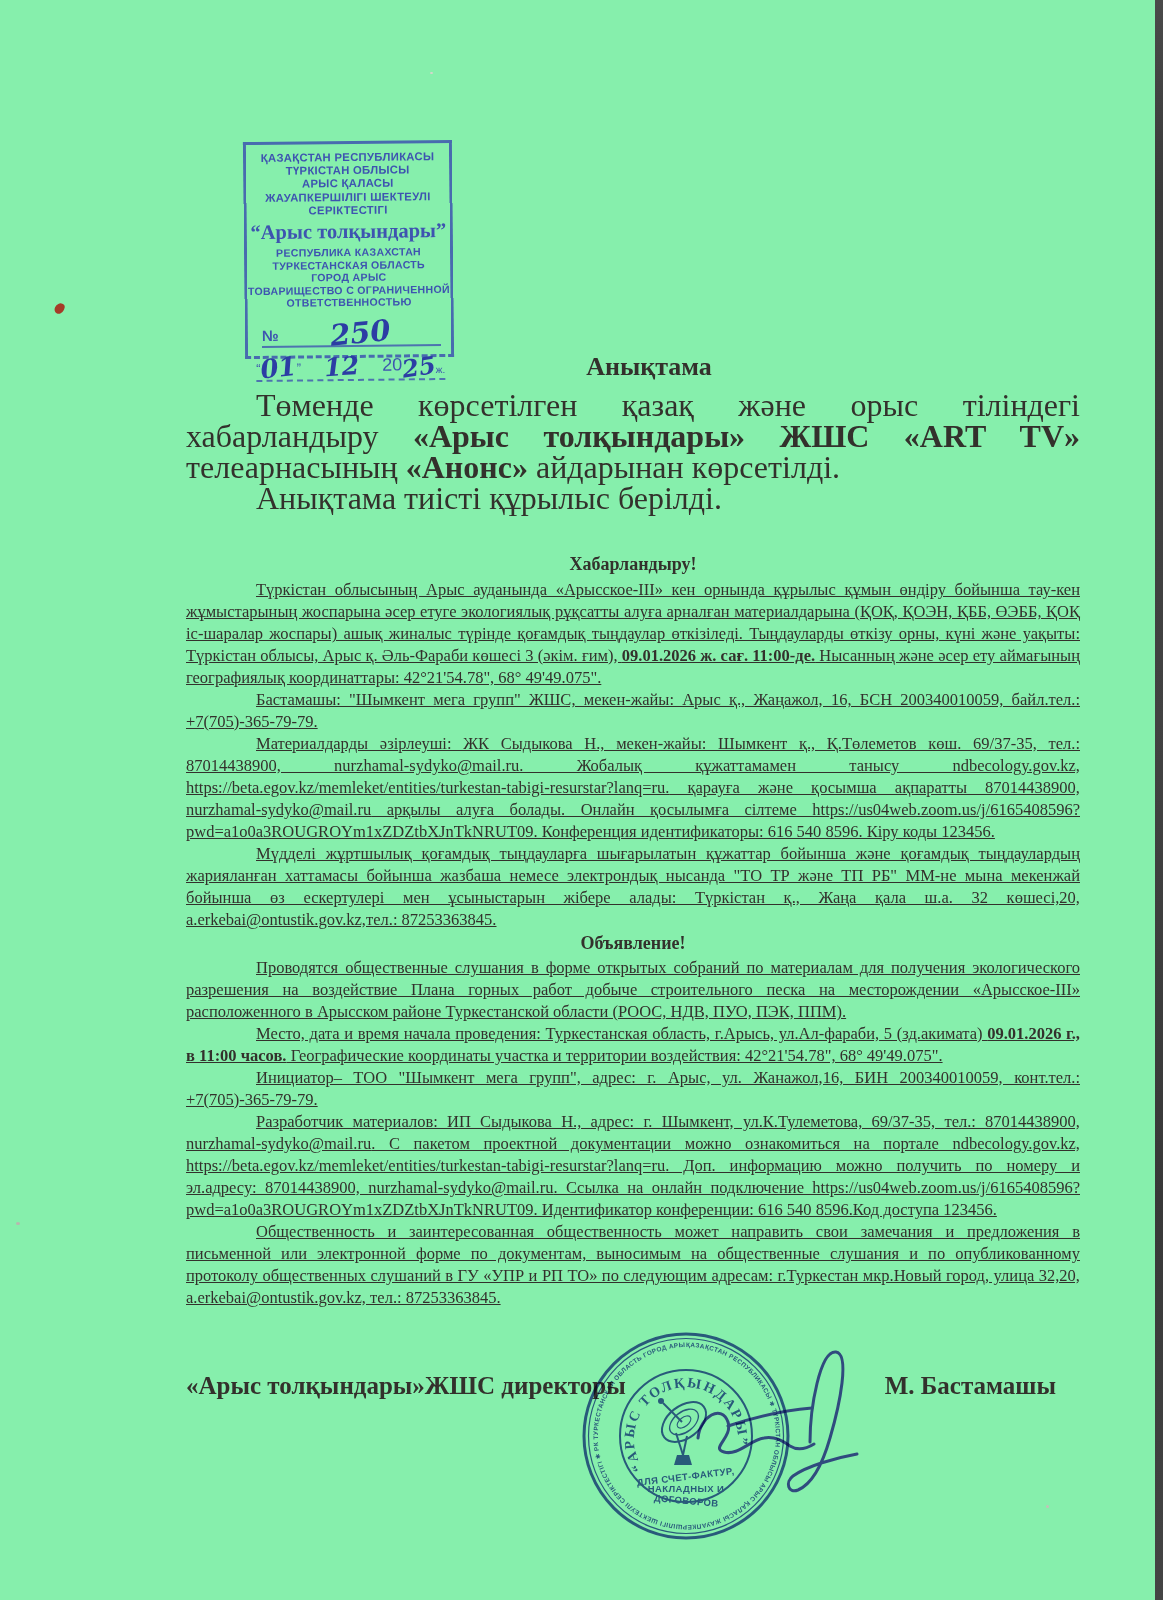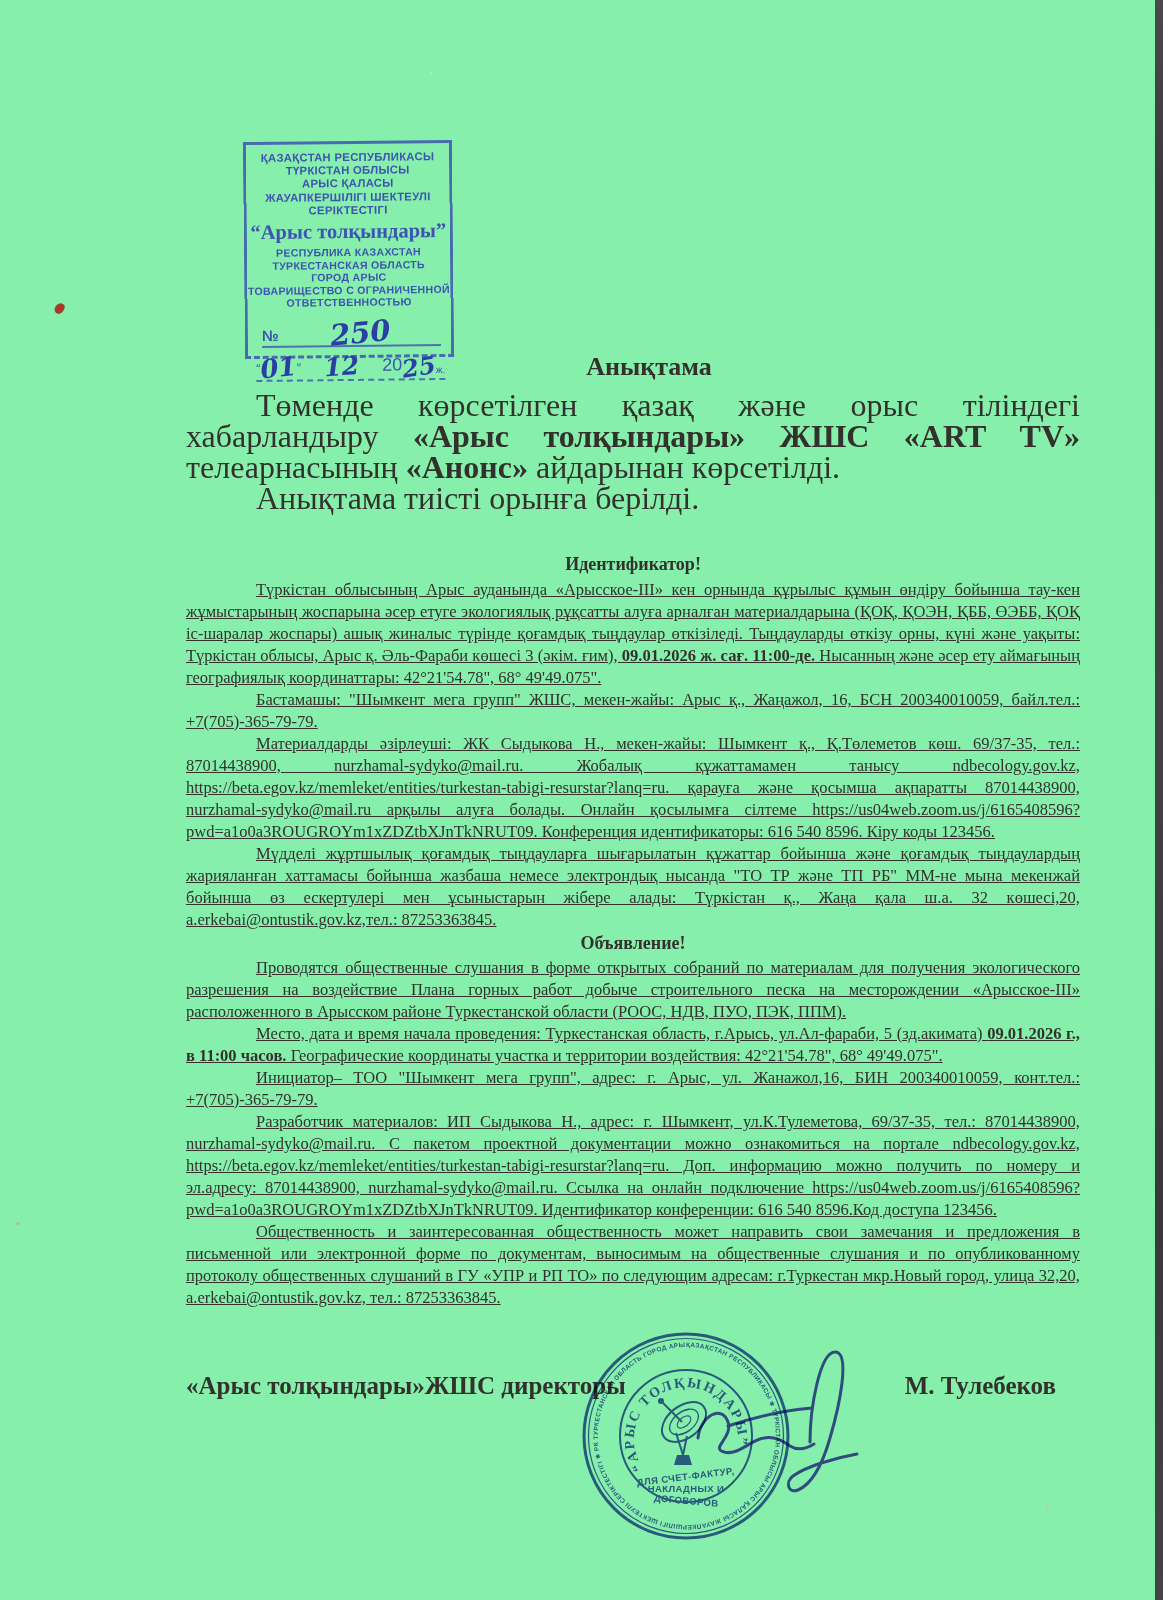--- a/index.html
+++ b/index.html
@@ -100,43 +100,43 @@
       <span class="rs-century">20</span>
         <span class="hw rs-year">25</span>
         <span class="rs-zh">ж.</span>
     </div>
   </div>
 
   <h1 class="title">Анықтама</h1>
 
   <div class="blk intro-blk">
     <p class="big j indent"><span>Төменде көрсетілген қазақ және орыс тіліндегі  хабарландыру </span><span class="b">«Арыс толқындары» ЖШС «ART TV» </span><span>телеарнасының </span><span class="b">«Анонс» </span><span>айдарынан көрсетілді.</span></p>
-    <p class="big indent">Анықтама тиісті орынға берілді.</p>
+    <p class="big indent">Анықтама тиісті құрылыс берілді.</p>
   </div>
 
-  <div class="sec-head kk-head">Идентификатор!</div>
+  <div class="sec-head kk-head">Хабарландыру!</div>
   <div class="blk kk-blk">
     <p class="sm j indent"><span>Түркістан облысының Арыс ауданында «Арысское-III» кен орнында құрылыс құмын өндіру бойынша тау-кен жұмыстарының жоспарына  әсер етуге экологиялық рұқсатты алуға арналған материалдарына (ҚОҚ, ҚОЭН, ҚББ, ӨЭББ, ҚОҚ іс-шаралар жоспары) ашық жиналыс түрінде қоғамдық тыңдаулар өткізіледі.  Тыңдауларды өткізу орны, күні және уақыты: Түркістан облысы, Арыс қ. Әль-Фараби көшесі 3 (әкім. ғим), </span><span class="b">09.01.2026 ж. сағ. 11:00-де.</span><span>  Нысанның және әсер ету аймағының географиялық координаттары: 42°21'54.78", 68° 49'49.075".</span></p>
     <p class="sm j indent"><span>Бастамашы: "Шымкент мега групп" ЖШС, мекен-жайы:  Арыс қ., Жаңажол, 16, БСН 200340010059, байл.тел.: +7(705)-365-79-79.</span></p>
     <p class="sm j indent"><span>Материалдарды әзірлеуші: ЖК Сыдыкова Н., мекен-жайы: Шымкент қ., Қ.Төлеметов көш. 69/37-35, тел.: 87014438900, nurzhamal-sydyko@mail.ru.  Жобалық құжаттамамен танысу ndbecology.gov.kz, </span><span class="u">https://beta.egov.kz/memleket/entities/turkestan-tabigi-resurstar?lanq=ru.</span><span> қарауға және қосымша ақпаратты 87014438900, </span><span class="u">nurzhamal-sydyko@mail.ru</span><span> арқылы алуға болады. Онлайн қосылымға сілтеме https://us04web.zoom.us/j/6165408596?pwd=a1o0a3ROUGROYm1xZDZtbXJnTkNRUT09. Конференция идентификаторы: 616 540 8596. Кіру коды 123456.</span></p>
     <p class="sm j indent"><span>Мүдделі жұртшылық қоғамдық тыңдауларға шығарылатын құжаттар бойынша және қоғамдық тыңдаулардың жарияланған хаттамасы бойынша жазбаша немесе электрондық нысанда "ТО ТР және ТП РБ" ММ-не мына мекенжай бойынша өз ескертулері мен ұсыныстарын жібере алады: Түркістан қ., Жаңа қала ш.а.  32  көшесі,20, a.erkebai@ontustik.gov.kz,тел.: 87253363845.</span></p>
   </div>
 
   <div class="sec-head ru-head">Объявление!</div>
   <div class="blk ru-blk">
     <p class="sm j indent"><span>Проводятся общественные слушания в форме открытых собраний по материалам для получения экологического разрешения на воздействие Плана горных работ добыче строительного песка на месторождении «Арысское-III» расположенного в Арысском районе Туркестанской области  (РООС, НДВ, ПУО, ПЭК, ППМ).</span></p>
     <p class="sm j indent"><span>Место, дата и время начала проведения: Туркестанская область, г.Арысь, ул.Ал-фараби, 5 (зд.акимата) </span><span class="b">09.01.2026 г., в 11:00 часов.</span><span> Географические координаты участка и территории воздействия: 42°21'54.78", 68° 49'49.075".</span></p>
     <p class="sm j indent"><span>Инициатор– ТОО "Шымкент мега групп", адрес: г. Арыс, ул. Жанажол,16, БИН 200340010059, конт.тел.: +7(705)-365-79-79.</span></p>
     <p class="sm j indent"><span>Разработчик материалов: ИП Сыдыкова Н., адрес: г. Шымкент, ул.К.Тулеметова, 69/37-35, тел.: 87014438900, </span><span class="u">nurzhamal-sydyko@mail.ru</span><span>.  С пакетом проектной документации можно ознакомиться на портале ndbecology.gov.kz, </span><span class="u">https://beta.egov.kz/memleket/entities/turkestan-tabigi-resurstar?lanq=ru</span><span>.  Доп. информацию можно получить по номеру и эл.адресу: 87014438900, </span><span class="u">nurzhamal-sydyko@mail.ru</span><span>. Ссылка на онлайн подключение https://us04web.zoom.us/j/6165408596?pwd=a1o0a3ROUGROYm1xZDZtbXJnTkNRUT09.  Идентификатор конференции: 616 540 8596.Код доступа 123456.</span></p>
     <p class="sm j indent"><span>Общественность и заинтересованная общественность может направить свои замечания и предложения в письменной или электронной форме по документам, выносимым на общественные слушания и по опубликованному протоколу общественных слушаний в ГУ «УПР и РП ТО» по следующим адресам: г.Туркестан мкр.Новый город, улица 32,20, a.erkebai@ontustik.gov.kz, тел.: 87253363845.</span></p>
   </div>
 
   <div class="footer">
     <span class="left">«Арыс толқындары»ЖШС директоры</span>
-    <span class="right">М. Тулебеков</span>
+    <span class="right">М. Бастамашы</span>
   </div>
 
   <svg class="round-stamp" width="212" height="216" viewBox="0 0 212 216">
     <g stroke="#3e54b0" fill="none">
       <circle cx="106" cy="108" r="102" stroke-width="3"></circle>
       <circle cx="106" cy="108" r="97.5" stroke-width="1.2"></circle>
       <circle cx="106" cy="108" r="66" stroke-width="2"></circle>
     </g>
     <defs>
       <path id="ringPath" d="M 106,19 A 89,89 0 1 1 105.9,19.001"></path>

